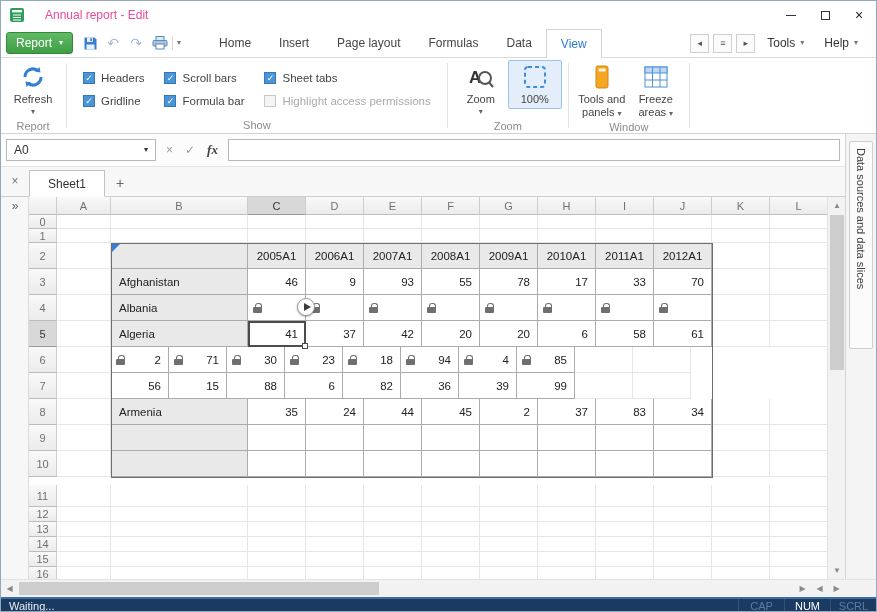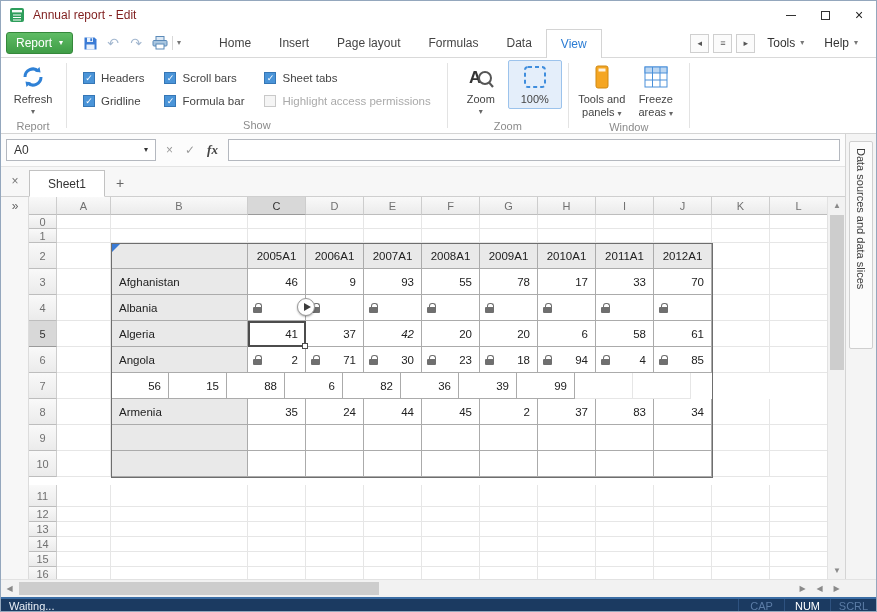--- a/index.html
+++ b/index.html
@@ -3,21 +3,21 @@
 <meta charset="utf-8">
 <style>
   * { margin:0; padding:0; box-sizing:border-box; }
   html,body { width:877px; height:612px; overflow:hidden; background:#fff; }
   body { font-family:"Liberation Sans","DejaVu Sans",sans-serif; font-size:12px; color:#333; }
   .window { position:relative; width:877px; height:612px; background:#fff; border:1px solid #94a7bd; overflow:hidden; }
 
   
   .titlebar { position:absolute; left:0; top:0; width:875px; height:28px; display:flex; align-items:center; background:#fff; }
   .appicon { margin-left:8px; width:16px; height:16px; flex:none; }
-  .wtitle { margin-left:8px; font-size:12px; color:#7f1d1d; }
+  .wtitle { margin-left:20px; font-size:12px; color:#ec4899; }
   .wcontrols { margin-left:auto; display:flex; height:100%; }
   .wbtn { width:34px; height:100%; display:flex; align-items:center; justify-content:center; color:#333; }
   .glyph-min { width:10px; height:1px; background:#333; }
   .glyph-max { width:9px; height:9px; border:1px solid #333; }
   .glyph-close { font-size:14px; color:#222; }
 
   
   .tabrow { position:absolute; left:0; top:28px; width:875px; height:29px; display:flex; align-items:center; background:#fff; border-bottom:1px solid #d9d9d9; }
   .report-btn { margin-left:5px; height:22px; padding:0 9px; border-radius:3px; background:linear-gradient(#5fbc65,#3f9d46); border:1px solid #35883b; color:#fff; display:flex; align-items:center; gap:7px; flex:none; }
   .caret { font-size:8px; line-height:1; }
@@ -429,33 +429,32 @@
         </div>
         <div class="cell" style="width: 58px;"></div>
         <div class="cell" style="width: 58px;"></div>
       </div>
       <div class="grow" style="height: 26px;">
         <div class="rhead hl" style="width: 28px;">5</div>
         <div class="cell" style="width: 54px;"></div>
         <div class="tcell gray country lcol" style="width: 137px;">Algeria</div>
         <div class="tcell num selected" style="width: 58px;">41<span class="fillhandle"></span></div>
         <div class="tcell num" style="width: 58px;">37</div>
-        <div class="tcell num" style="width: 58px; font-style: italic;">42</div>
+        <div class="tcell num" style="width: 58px;">42</div>
         <div class="tcell num" style="width: 58px;">20</div>
         <div class="tcell num" style="width: 58px;">20</div>
         <div class="tcell num" style="width: 58px;">6</div>
         <div class="tcell num" style="width: 58px;">58</div>
         <div class="tcell num" style="width: 58px;">61</div>
         <div class="cell" style="width: 58px;"></div>
         <div class="cell" style="width: 58px;"></div>
       </div>
       <div class="grow" style="height: 26px;">
         <div class="rhead" style="width: 28px;">6</div>
         <div class="cell" style="width: 54px;"></div>
-        <div class="tcell gray country lcol" style="width: 137px;">Angola</div>
         <div class="tcell lockcell" style="width: 58px;">
           <span class="lock"></span>
           <span>2</span>
         </div>
         <div class="tcell lockcell" style="width: 58px;">
           <span class="lock"></span>
           <span>71</span>
         </div>
         <div class="tcell lockcell" style="width: 58px;">
           <span class="lock"></span>

